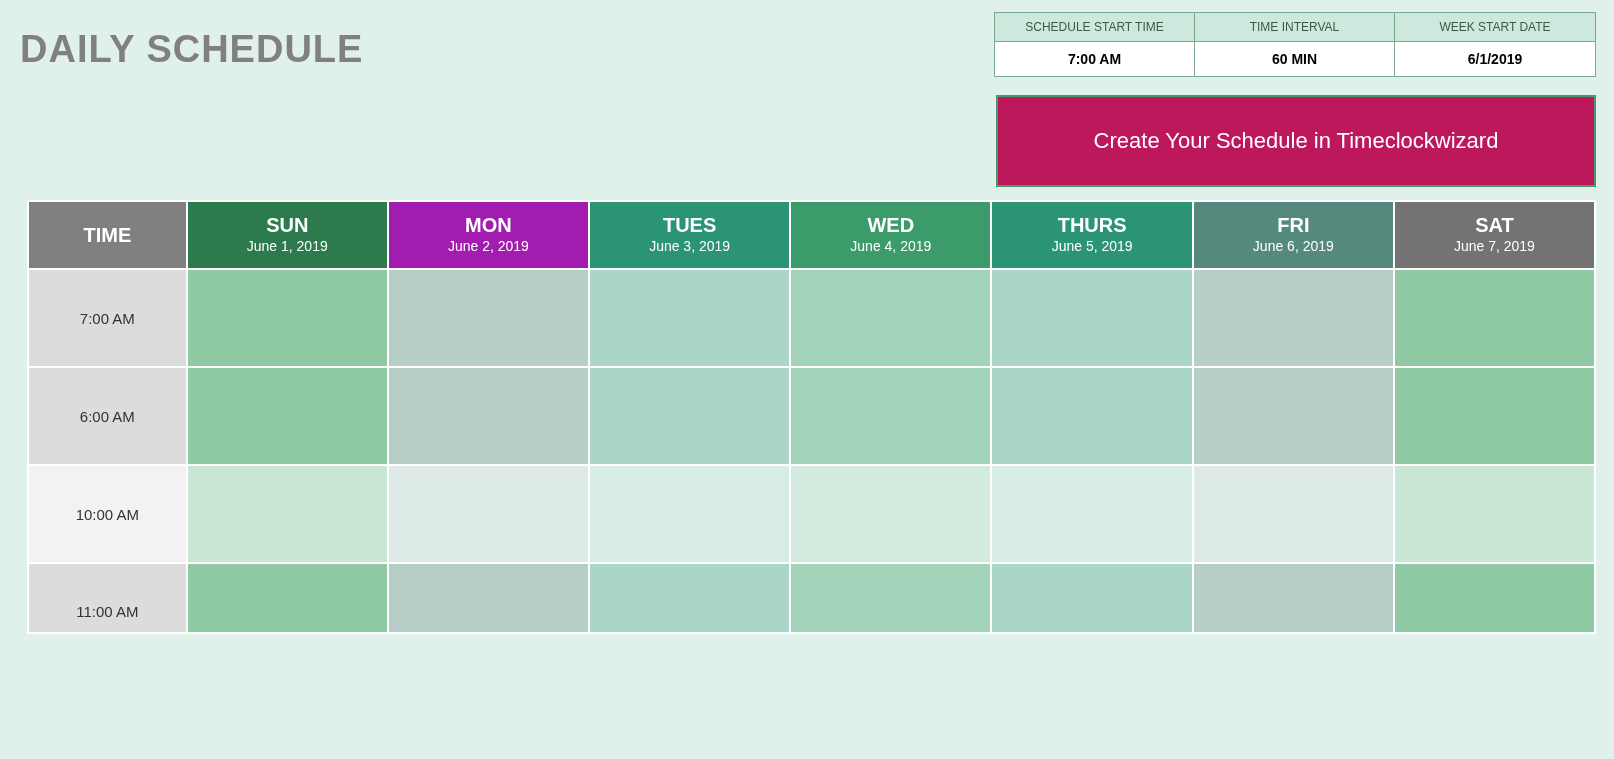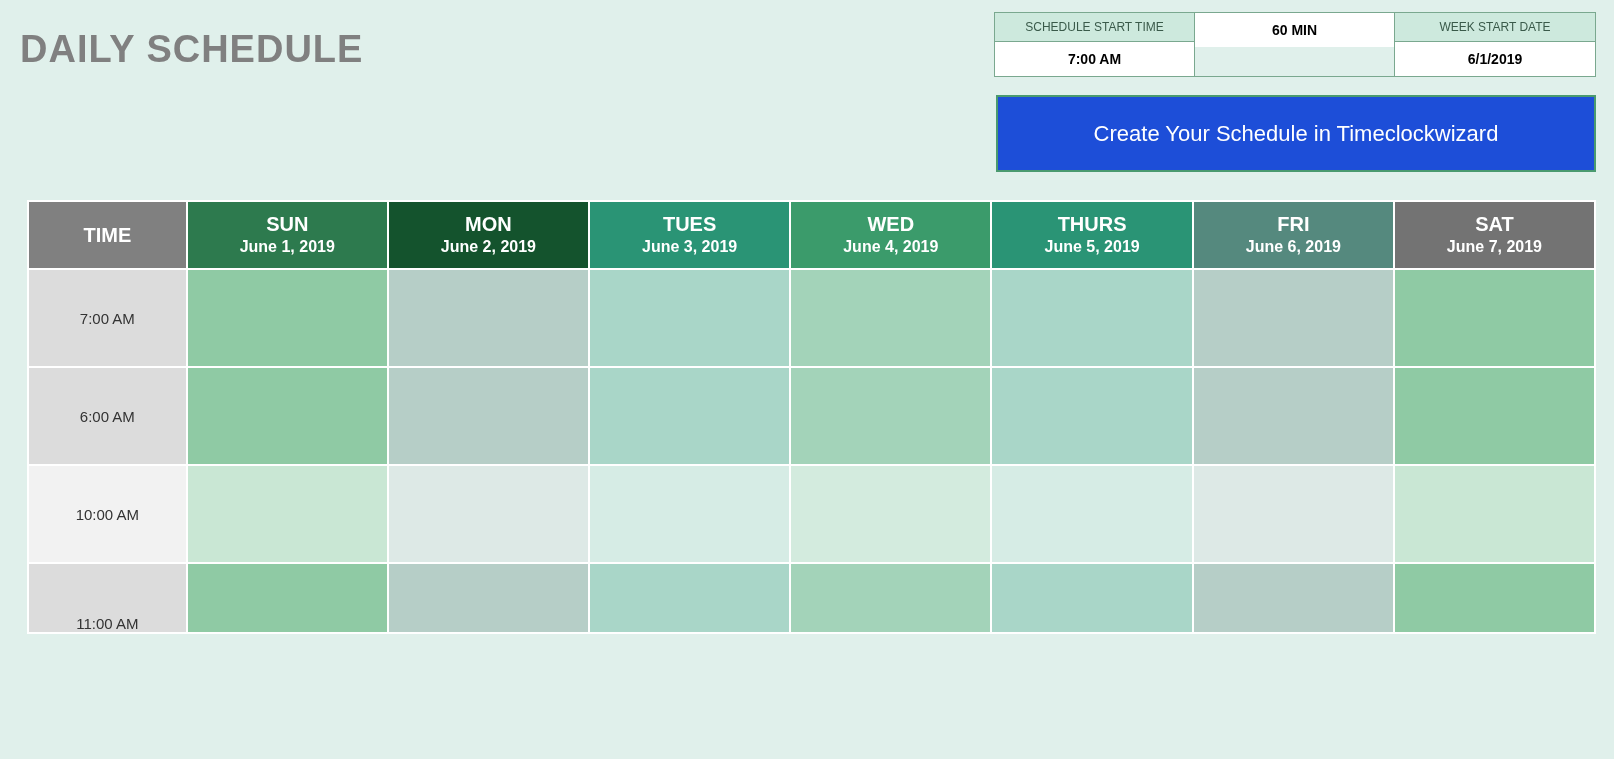--- a/index.html
+++ b/index.html
@@ -55,22 +55,22 @@
       font-size: 14px;
       font-weight: bold;
       text-align: center;
       padding: 9px 4px;
     }
     .cta-button {
       position: absolute;
       top: 95px;
       right: 18px;
       width: 600px;
-      height: 77px;
-      background: #1d4ed8;
+      height: 92px;
+      background: #be185d;
       border: 2px solid #4a9a6f;
       color: #ffffff;
       font-size: 22px;
       display: flex;
       align-items: center;
       justify-content: center;
       cursor: pointer;
       font-family: 'Trebuchet MS', Arial, sans-serif;
     }
     .schedule-table {
@@ -100,67 +100,68 @@
       vertical-align: middle;
       width: 203px;
       margin-left: 14px;
     }
     .day-abbr {
       font-size: 20px;
       font-weight: bold;
       line-height: 1.2;
     }
     .day-date {
-      font-size: 16px;
-      font-weight: bold;
+      font-size: 14px;
+      font-weight: normal;
       line-height: 1.4;
     }
     .td-time {
       height: 98px;
       text-align: center;
       vertical-align: middle;
       font-size: 15px;
       color: #333333;
     }
     .td-cell {
       height: 98px;
     }
     
     .bg-day-0 { background: #2d7a4e; }
-    .bg-day-1 { background: #14532d; }
+    .bg-day-1 { background: #a21caf; }
     .bg-day-2 { background: #2a9475; }
     .bg-day-3 { background: #3b9b6b; }
     .bg-day-4 { background: #2a9475; }
     .bg-day-5 { background: #55897e; }
     .bg-day-6 { background: #737373; }
     
     .tbg-odd  { background: #dcdcdc; }
     .tbg-even { background: #f2f2f2; }
     
     .c0-odd  { background: #8fcaa4; } .c0-even { background: #c9e7d4; }
     .c1-odd  { background: #b6cec7; } .c1-even { background: #dde9e6; }
     .c2-odd  { background: #a9d6c8; } .c2-even { background: #d6ece5; }
     .c3-odd  { background: #a3d3b9; } .c3-even { background: #d3ebde; }
     .c4-odd  { background: #a9d6c8; } .c4-even { background: #d6ece5; }
     .c5-odd  { background: #b6cec7; } .c5-even { background: #dde9e6; }
     .c6-odd  { background: #8fcaa4; } .c6-even { background: #c9e7d4; }
     
-    .last-row td, .last-row th { height: 70px; vertical-align: bottom; }
+    .last-row td, .last-row th { height: 70px; vertical-align: bottom; padding-bottom: 12px;}
   </style>
 </head>
 <body>
 
 <div class="page-title">DAILY SCHEDULE</div>
 
 <div class="settings-table">
   <div class="settings-col">
     <div class="settings-header">SCHEDULE START TIME</div>
     <div class="settings-value">7:00 AM</div>
   </div>
   <div class="settings-col">
+    <div class="settings-header">TIME INTERVAL</div>
     <div class="settings-value">60 MIN</div>
   </div>
   <div class="settings-col">
     <div class="settings-header">WEEK START DATE</div>
     <div class="settings-value">6/1/2019</div>
   </div>
 </div>
 
 <div class="cta-button">Create Your Schedule in Timeclockwizard</div>
 

